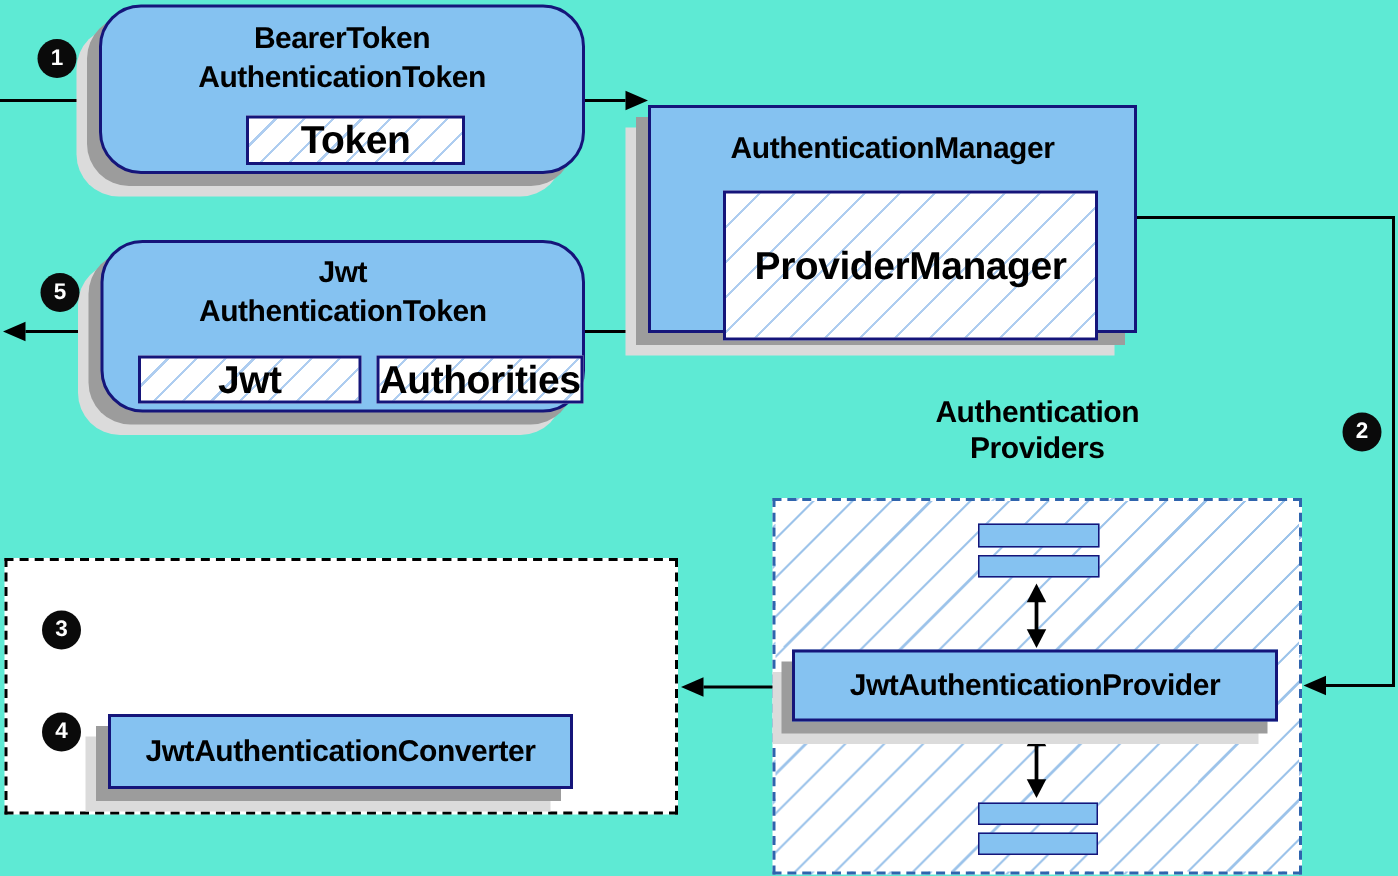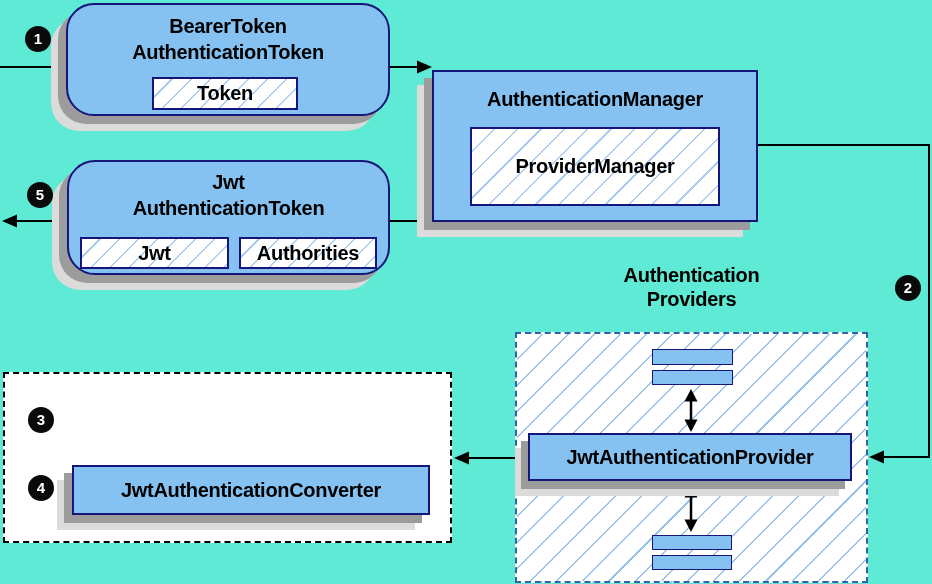--- a/index.html
+++ b/index.html
@@ -29,21 +29,21 @@
     display:flex;align-items:center;justify-content:center;
     color:#000;font-weight:bold;font-size:20px;letter-spacing:-0.3px;
   }
   .field{
     position:absolute;box-sizing:border-box;
     border:2px solid #15157a;
     background-color:#ffffff;
     background-image:repeating-linear-gradient(135deg,
       rgba(0,0,0,0) 0px, rgba(0,0,0,0) 12px, #aecdf0 12px, #aecdf0 13.5px);
     display:flex;align-items:center;justify-content:center;
-    color:#000;font-weight:bold;font-size:20px;letter-spacing:-0.3px;
+    color:#000;font-weight:bold;font-size:26px;letter-spacing:-0.3px;margin-left:12px;
   }
   .providers-box{
     position:absolute;box-sizing:border-box;z-index:0;
     border:2px dashed #2f64ad;
     background-color:#ffffff;
     background-image:repeating-linear-gradient(135deg,
       rgba(0,0,0,0) 0px, rgba(0,0,0,0) 17px, #9cc3ea 17px, #9cc3ea 18.5px);
   }
   .black-dashed-box{
     position:absolute;box-sizing:border-box;z-index:0;
@@ -101,42 +101,42 @@
   </svg>
 
   <div class="node blue-box rounded" style="left:66px;top:3px;width:324px;height:113px;">
     <div class="node-title" style="padding-top:8px;">BearerToken
 AuthenticationToken</div>
     <div class="field" style="left:84px;top:72px;width:146px;height:33px;">Token</div>
   </div>
 
   <div class="node blue-box" style="left:432px;top:70px;width:326px;height:152px;">
     <div class="node-title" style="padding-top:14px;">AuthenticationManager</div>
-    <div class="field" style="left:36px;top:55px;width:250px;height:79px;background-image:repeating-linear-gradient(135deg,rgba(0,0,0,0) 0px,rgba(0,0,0,0) 15px,#aecdf0 15px,#aecdf0 16.5px);">ProviderManager</div>
+    <div class="field" style="left:36px;top:55px;width:250px;height:100px;background-image:repeating-linear-gradient(135deg,rgba(0,0,0,0) 0px,rgba(0,0,0,0) 15px,#aecdf0 15px,#aecdf0 16.5px);">ProviderManager</div>
   </div>
 
   <div class="node blue-box rounded" style="left:67px;top:160px;width:323px;height:115px;">
     <div class="node-title" style="padding-top:7px;">Jwt
 AuthenticationToken</div>
     <div class="field" style="left:11px;top:75px;width:149px;height:32px;">Jwt</div>
     <div class="field" style="left:170px;top:75px;width:138px;height:32px;">Authorities</div>
   </div>
 
   <div class="floating-label" style="left:515px;top:263px;width:353px;">Authentication
 Providers</div>
 
   <div class="mini-bar" style="left:652px;top:349px;width:81px;height:16px;"></div>
   <div class="mini-bar" style="left:652px;top:370px;width:81px;height:15px;"></div>
   <div class="mini-bar" style="left:652px;top:535px;width:80px;height:15px;"></div>
   <div class="mini-bar" style="left:652px;top:555px;width:80px;height:15px;"></div>
 
   <div class="node blue-box center-label" style="left:528px;top:433px;width:324px;height:48px;box-shadow:-7px 8px 0 #9c9c9c,-13px 15px 0 #dbdbdb;">JwtAuthenticationProvider</div>
 
 
-  <div class="node blue-box center-label" style="left:72px;top:465px;width:358px;height:50px;">JwtAuthenticationConverter</div>
+  <div class="node blue-box center-label" style="left:72px;top:476px;width:310px;height:50px;">JwtAuthenticationConverter</div>
 
   <div class="badge" style="left:25px;top:26px;">1</div>
   <div class="badge" style="left:895px;top:275px;">2</div>
   <div class="badge" style="left:28px;top:407px;">3</div>
   <div class="badge" style="left:28px;top:475px;">4</div>
   <div class="badge" style="left:27px;top:182px;">5</div>
 
 </div>
 
 </body></html>

